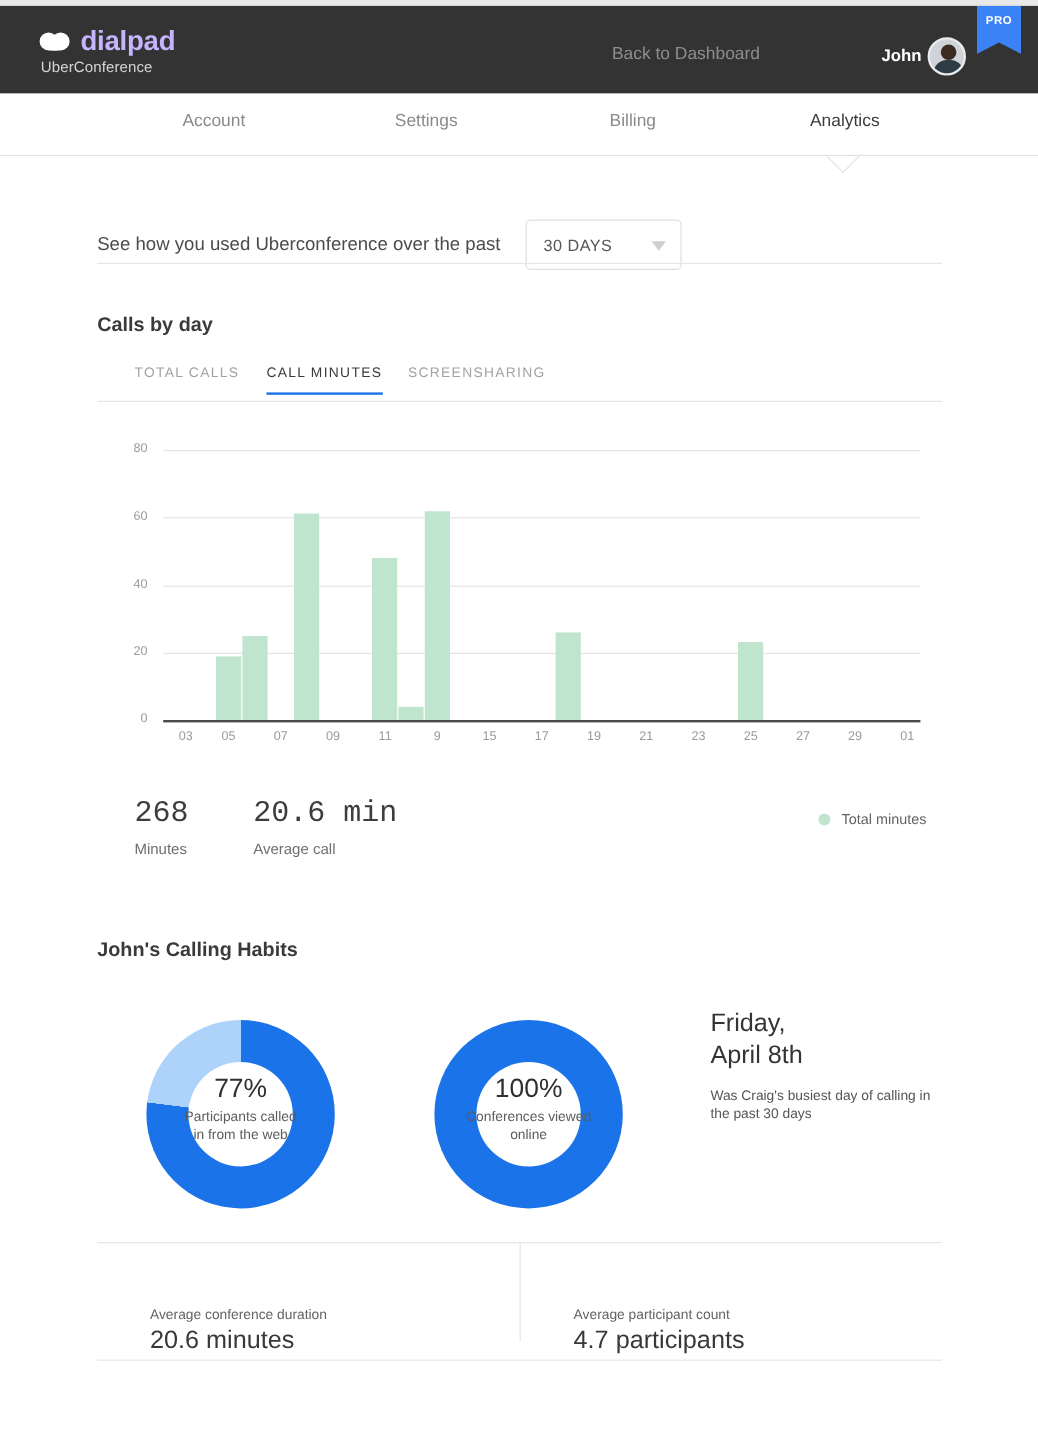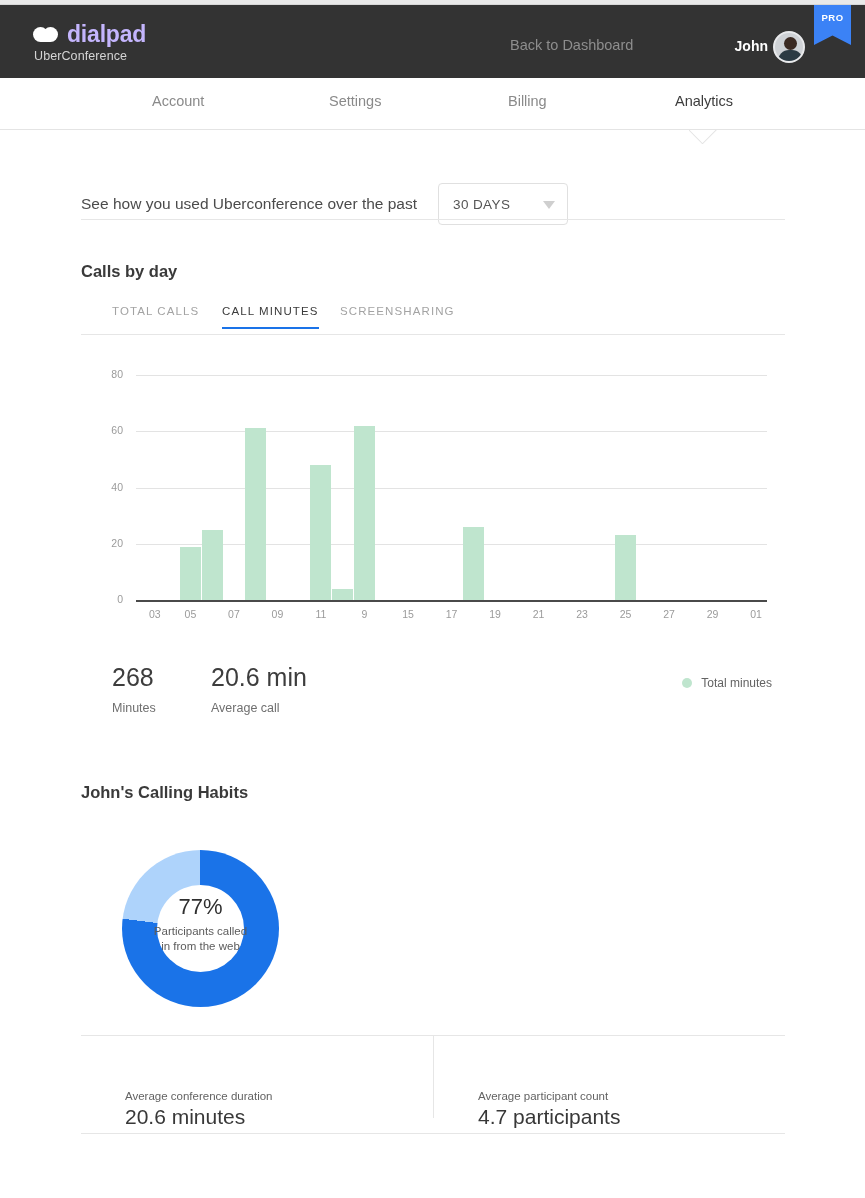--- a/index.html
+++ b/index.html
@@ -163,21 +163,21 @@
   }
   .xlab {
     position:absolute; top:248px; font-size:10.5px; color:#9b9b9b;
     transform:translateX(-50%); white-space:nowrap;
   }
 
   
   .sum {
     position:absolute; top:533px; left:112px; width:660px; height:60px;
   }
-  .sum-val { font-size:25px; color:#3d3d3d; font-weight:normal; }
+  .sum-val { font-size:25px; color:#3d3d3d; font-weight:normal;font-family:Liberation Mono, monospace; }
   .sum-lab { font-size:12.5px; color:#6f6f6f; margin-top:9px; }
   .sum-0 { position:absolute; left:0; top:0; }
   .sum-1 { position:absolute; left:99px; top:0; }
   .legend {
     position:absolute; right:0; top:13px; display:flex; align-items:center;
   }
   .legend-dot {
     width:10px; height:10px; border-radius:50%; background:#bfe5ce;
     margin-right:9px;
   }
@@ -345,21 +345,32 @@
     <div class="sec-title t-habits">John's Calling Habits</div>
 
     <div class="habits">
       <div class="donut donut-0">
         <div class="ring" id="ring0" style="background: conic-gradient(rgb(26, 115, 232) 0deg, rgb(26, 115, 232) 277.2deg, rgb(174, 211, 251) 277.2deg, rgb(174, 211, 251) 360deg);"></div>
         <div class="hole"></div>
         <div class="pct">77%</div>
         <div class="cap">Participants called in from the web</div>
       </div>
 
-
+      <div class="donut donut-1">
+        <div class="ring" id="ring1" style="background: conic-gradient(rgb(26, 115, 232) 0deg, rgb(26, 115, 232) 360deg, rgb(26, 115, 232) 360deg, rgb(26, 115, 232) 360deg);"></div>
+        <div class="hole"></div>
+        <div class="pct">100%</div>
+        <div class="cap">Conferences viewed online</div>
+      </div>
+
+      <div class="busy">
+        <div class="busy-day">Friday,</div>
+        <div class="busy-day">April 8th</div>
+        <div class="busy-note">Was Craig's busiest day of calling in the past 30 days</div>
+      </div>
     </div>
 
     <div class="divider d3"></div>
 
     <div class="cards">
       <div class="card card-0">
         <div class="card-val">20.6 minutes</div>
         <div class="card-lab">Average conference duration</div>
       </div>
       <div class="card card-1">

